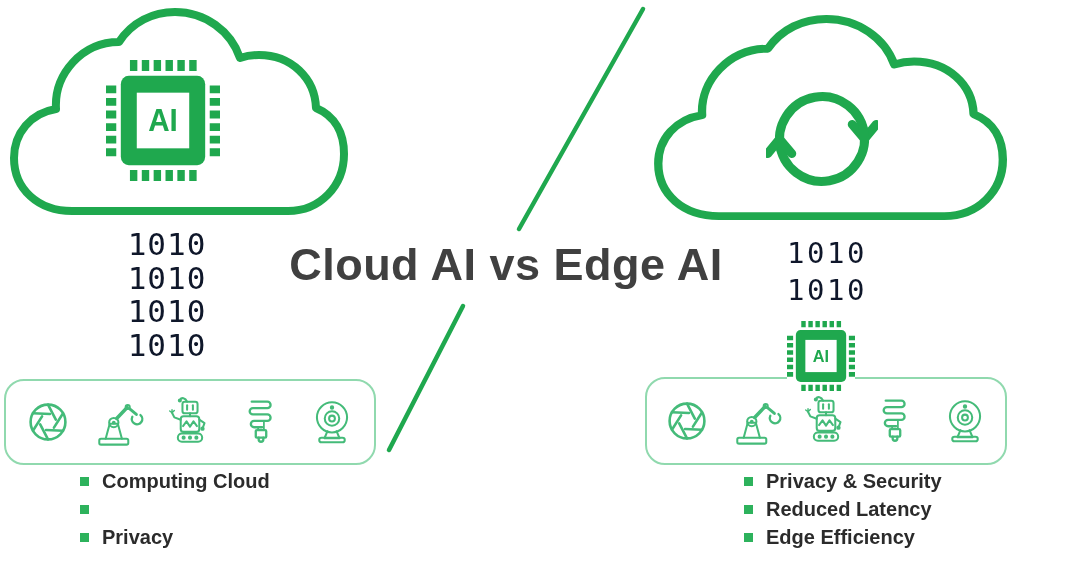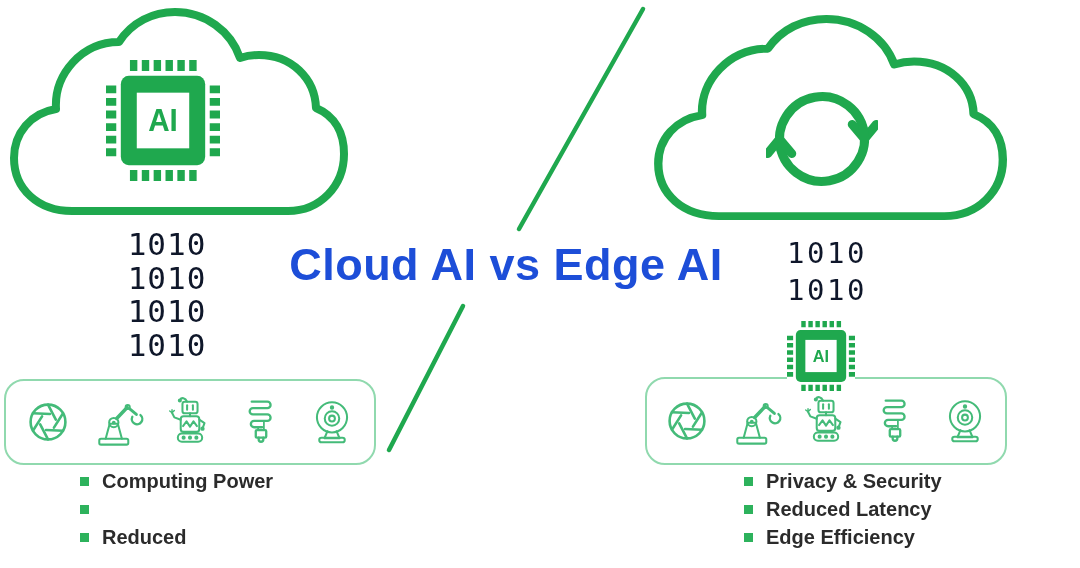--- a/index.html
+++ b/index.html
@@ -3,21 +3,21 @@
 <meta charset="utf-8">
 <style>
   html,body{margin:0;padding:0;background:#ffffff;}
   .canvas{
     position:relative;width:1080px;height:558px;background:#ffffff;
     overflow:hidden;font-family:"Liberation Sans",sans-serif;
   }
   .abs{position:absolute;}
   .title{
     left:246px;top:239px;width:520px;text-align:center;
-    font-size:45px;font-weight:bold;color:#1d4ed8;letter-spacing:.5px;white-space:nowrap;
+    font-size:45px;font-weight:bold;color:#404040;letter-spacing:.5px;white-space:nowrap;
   }
   .binary{
     color:#0f172a;font-family:"DejaVu Sans Mono",monospace;text-align:center;
   }
   .binary-left{left:120px;top:228px;width:94px;font-size:31px;line-height:33.5px;letter-spacing:1px;}
   .binary-right{left:779px;top:235px;width:96px;font-size:29px;line-height:37px;letter-spacing:2.5px;}
   .panel{
     border:2px solid #90d9ae;border-radius:20px;
     display:flex;align-items:center;justify-content:space-evenly;background:#ffffff;
   }
@@ -137,28 +137,28 @@
         <circle cx="50" cy="25" r="2" fill="#44bb79"></circle>
         <path d="M 42 66 L 37 78 L 63 78 L 58 66"></path>
         <rect x="28" y="77" width="44" height="8" rx="4"></rect>
       </g>
     </svg>
   </div>
 
   <div class="abs bullets bullets-left">
     <div class="bullet-row">
       <span class="bullet-sq"></span>
-      <span class="bullet-text">Computing Power</span>
-    </div>
-    <div class="bullet-row">
-      <span class="bullet-sq"></span>
-    </div>
-    <div class="bullet-row">
-      <span class="bullet-sq"></span>
-      <span class="bullet-text">Reduced</span>
+      <span class="bullet-text">Computing Cloud</span>
+    </div>
+    <div class="bullet-row">
+      <span class="bullet-sq"></span>
+    </div>
+    <div class="bullet-row">
+      <span class="bullet-sq"></span>
+      <span class="bullet-text">Privacy</span>
     </div>
   </div>
 
   <svg class="abs" style="left:652px;top:13px;" width="355" height="213" viewBox="0 0 340 215" preserveAspectRatio="none">
     <path d="M 64 205 C 30 205 6 183 6 152 C 6 127 23 107 48 103 C 46 68 74 36 111 36
              C 124 16 145 6 167 6 C 197 6 223 25 232 52 C 238 50 245 49 251 49
              C 283 49 307 72 308 102 C 327 110 336 127 336 148 C 336 180 312 205 280 205 Z" fill="none" stroke="#1fa84e" stroke-width="8" stroke-linejoin="round"></path>
   </svg>
 
   <svg class="abs" style="left:766px;top:83px;" width="112" height="112" viewBox="0 0 100 100">

